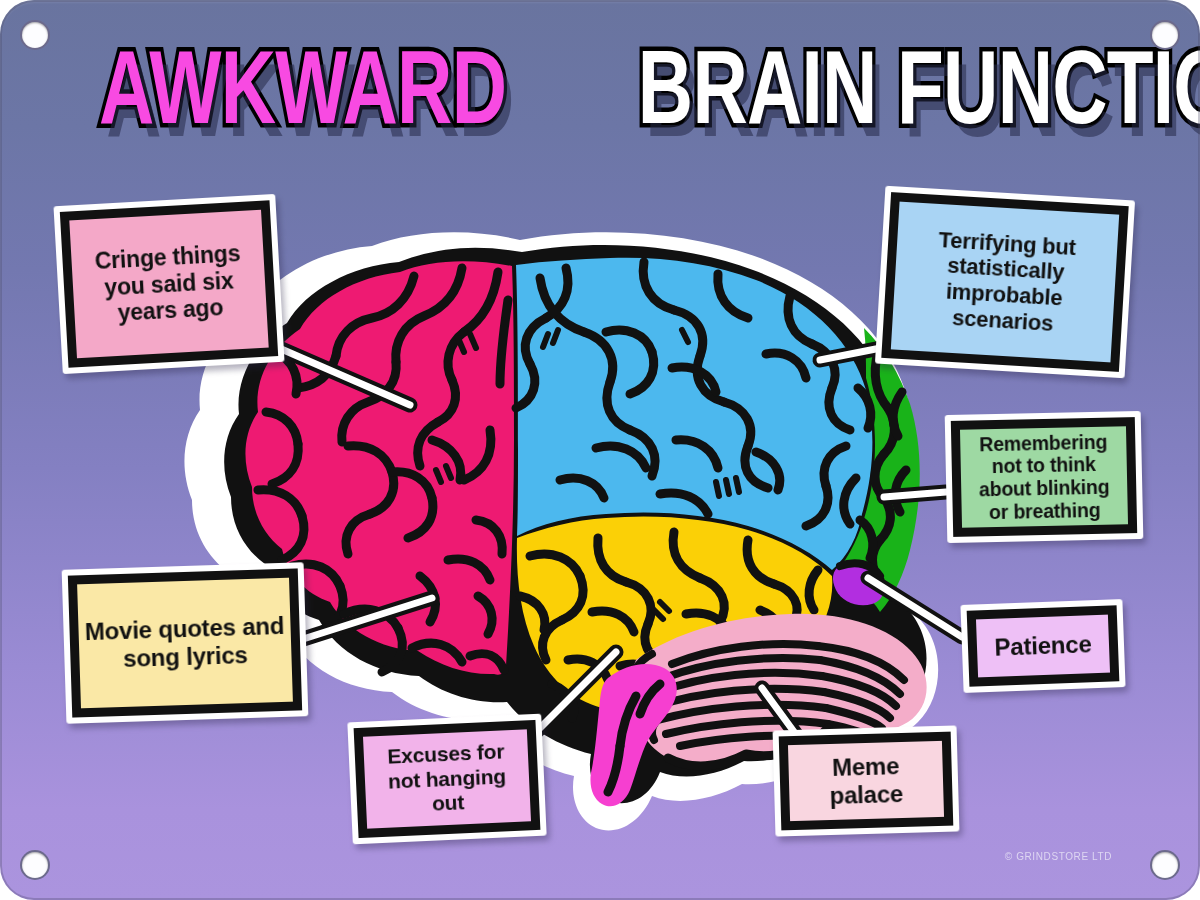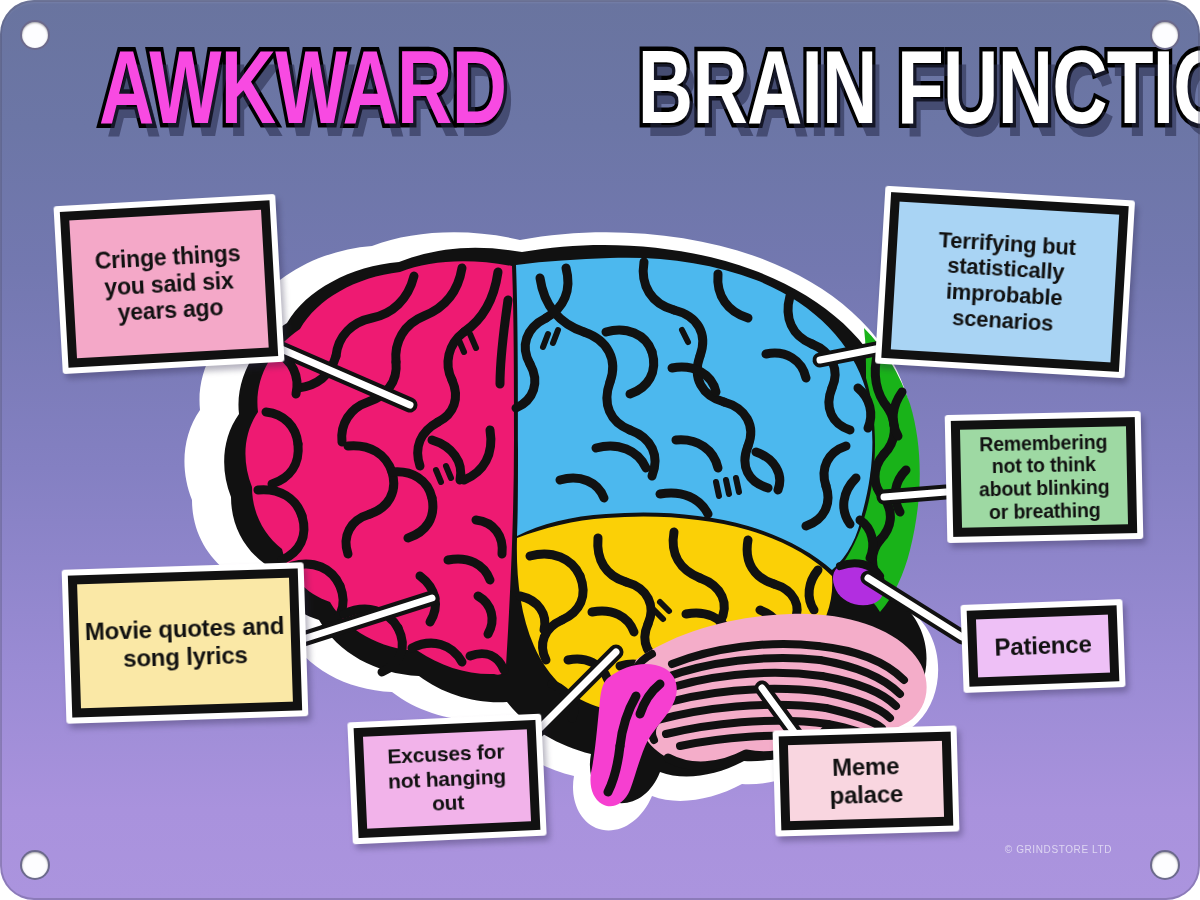--- a/index.html
+++ b/index.html
@@ -95,21 +95,21 @@
     font-family:"Liberation Sans",sans-serif;
     font-weight:700;
     color:#111111;
     line-height:1.16;
     padding:4px 6px;
     letter-spacing:-.2px;
   }
 
   
   #copyright{
-    position:absolute;right:88px;bottom:45px;
+    position:absolute;right:88px;bottom:38px;
     font-family:"Liberation Sans",sans-serif;
     font-size:10px;letter-spacing:.6px;
     color:#ded6f2;
     white-space:nowrap;
   }
 </style>
 </head>
 <body>
 
 <div id="sign">

